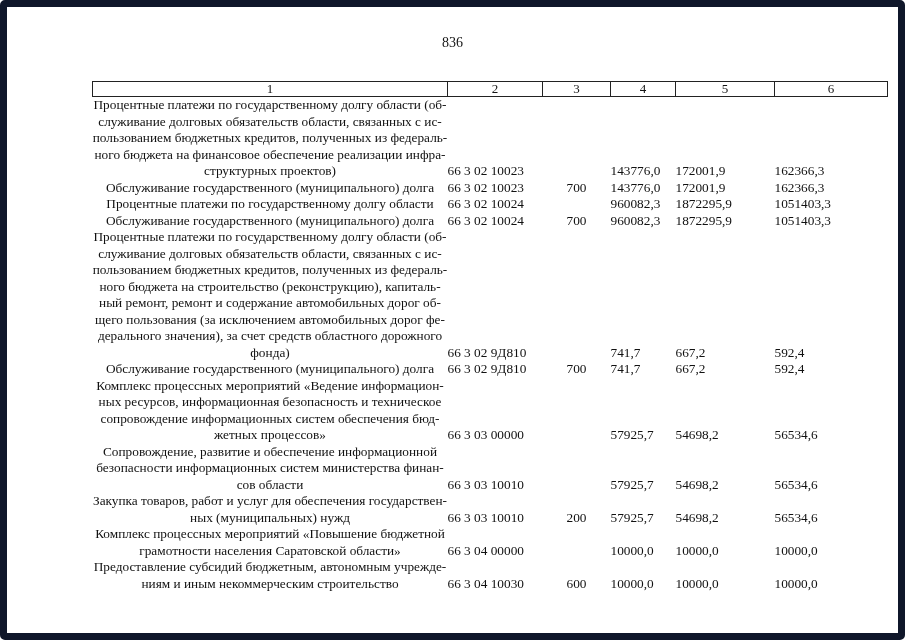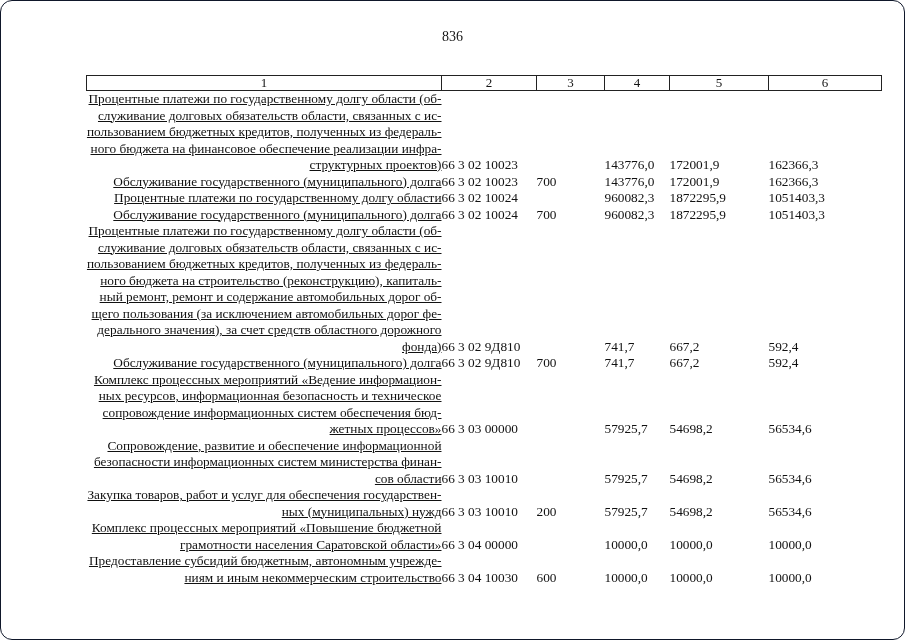--- a/index.html
+++ b/index.html
@@ -2,22 +2,22 @@
 <html lang="ru"><head>
 <meta charset="utf-8">
 <style>
   html, body { margin: 0; padding: 0; background: #ffffff; }
   .sheet {
     position: relative;
     width: 905px;
     height: 640px;
     box-sizing: border-box;
     background: #ffffff;
-    border: 1px solid #0f172a;
-    border-radius: 12px;
+    border: 7px solid #0f172a;
+    border-radius: 5px;
     overflow: hidden;
     font-family: "Liberation Serif", "DejaVu Serif", serif;
     color: #141414;
   }
   .pagenum {
     padding-top: 27px;
     text-align: center;
     font-size: 14px;
     line-height: 17px;
   }
@@ -36,23 +36,23 @@
     padding: 0;
     text-align: center;
   }
   table.budget tbody td {
     padding: 0;
     vertical-align: bottom;
     font-size: 13.3px;
     line-height: 16.5px;
     color: #111111;
   }
-  td.name  { white-space: pre; padding-left: 5px; text-align: right; text-decoration: underline; }
+  td.name  { white-space: pre; padding-left: 5px; text-align: center; }
   td.code  { padding-left: 16px; white-space: nowrap; }
-  td.etype { }
+  td.etype { text-align: center; }
   td.num   { font-variant-numeric: tabular-nums; }
   td.c4    { padding-right: 2px; }
   td.c5    { padding-right: 5px; }
   td.c6    { padding-right: 8px; }
 </style>
 </head>
 <body>
 
 <div class="sheet">
   <div class="pagenum">836</div>

